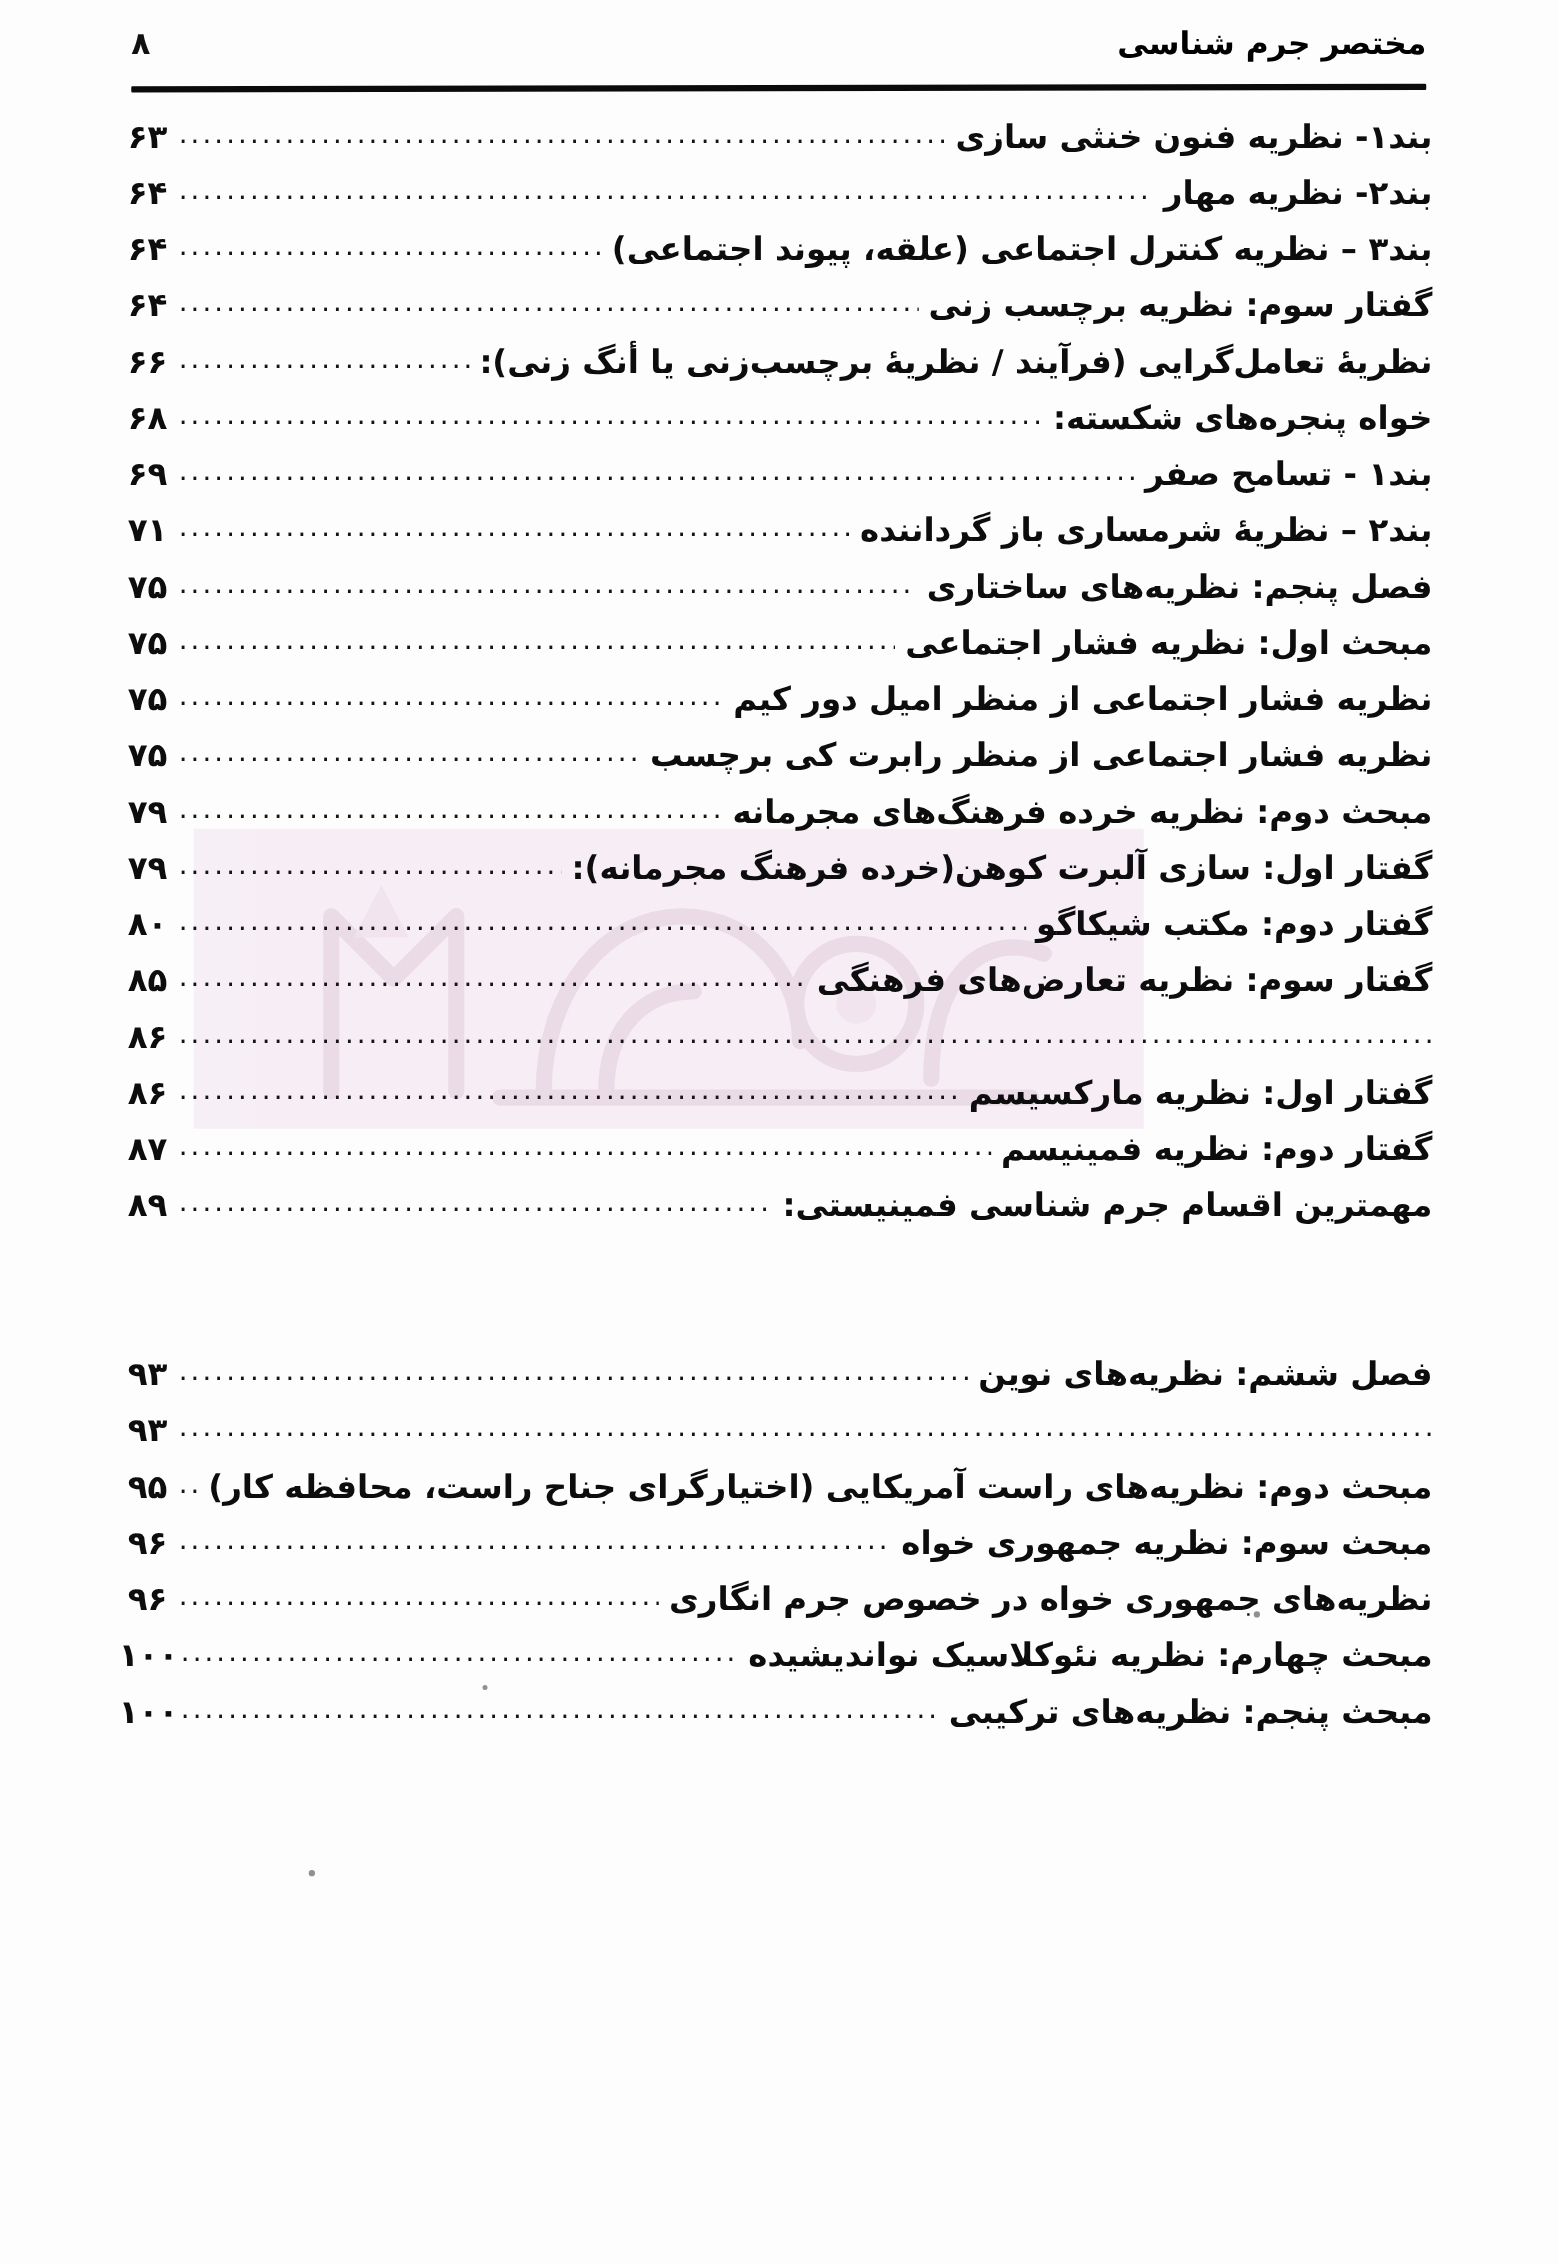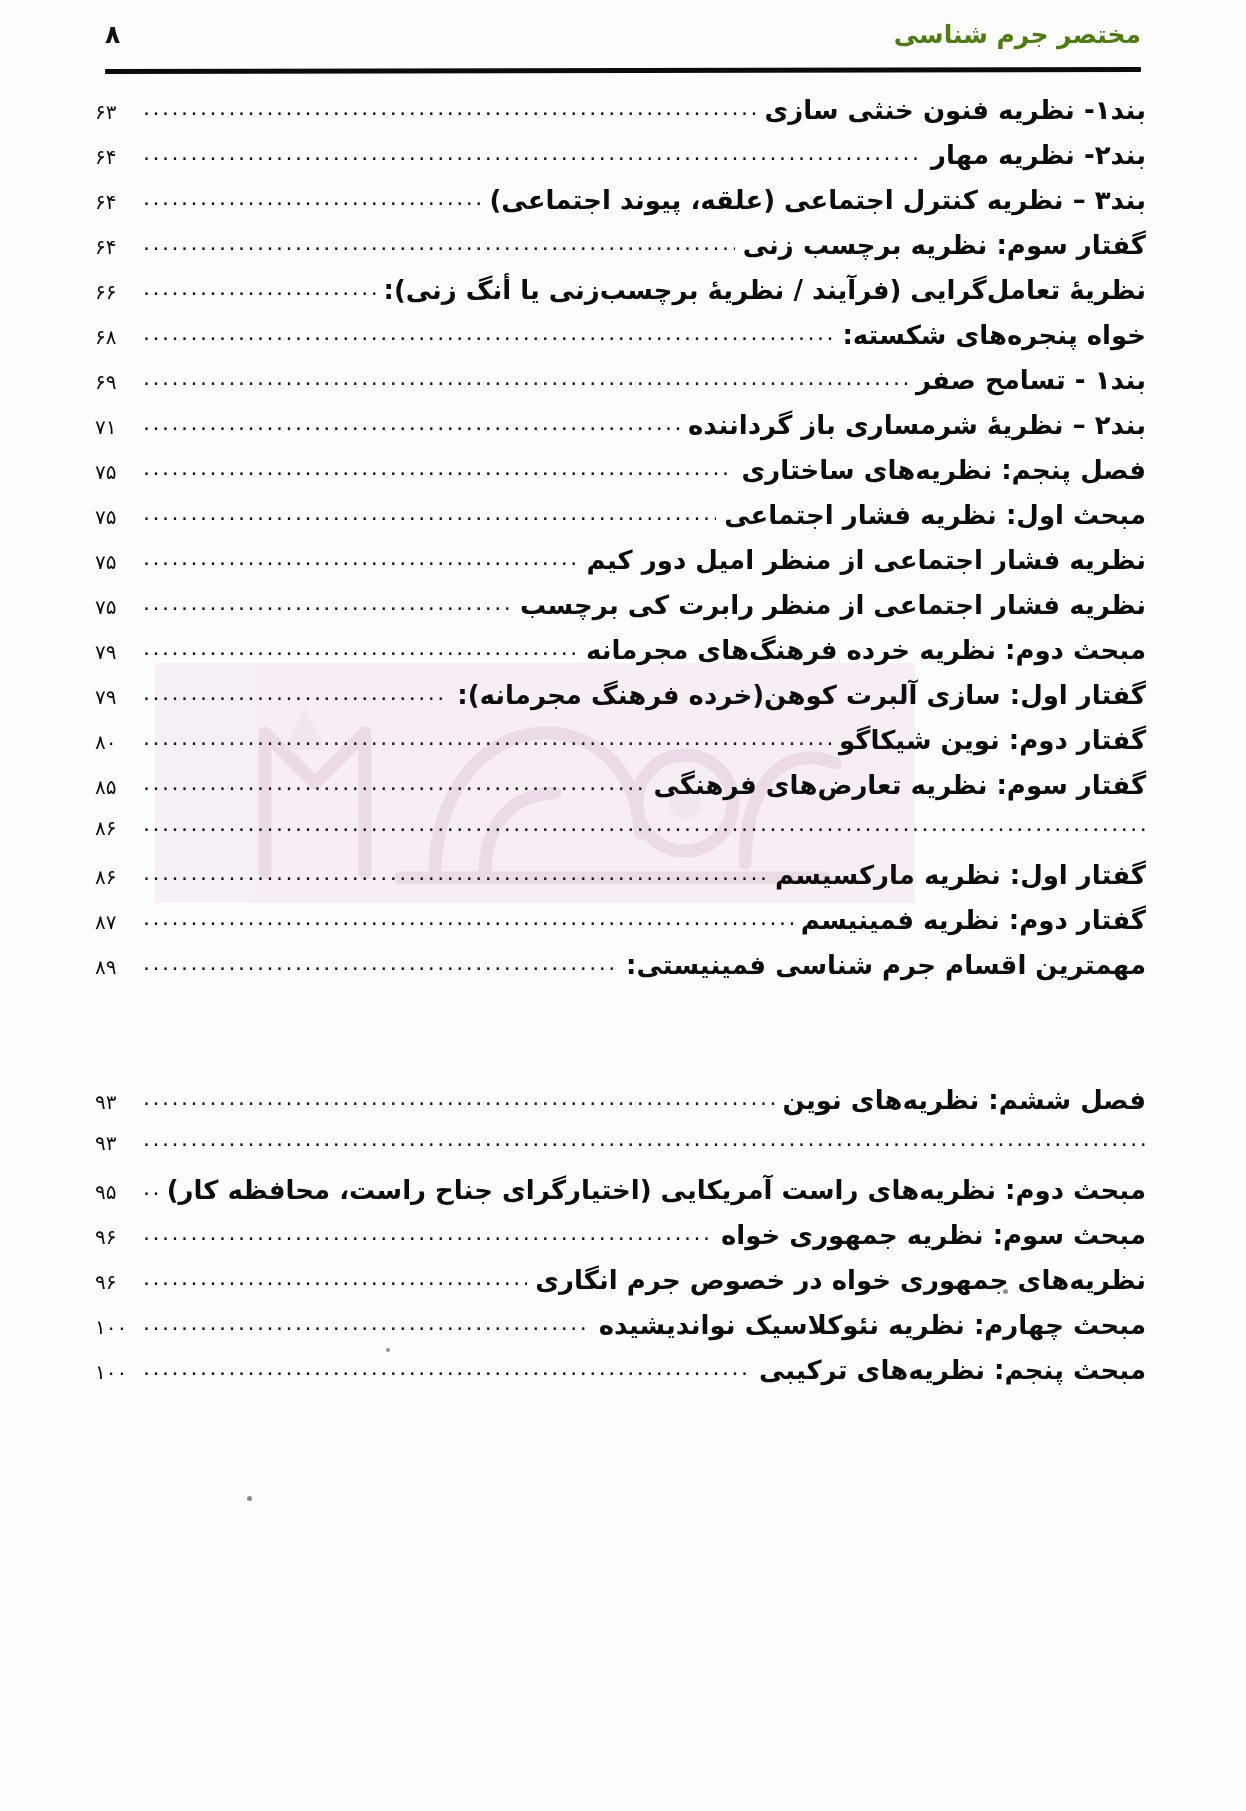--- a/index.html
+++ b/index.html
@@ -28,21 +28,21 @@
     left: 105px;
     right: 105px;
     height: 56px;
   }
   .header-title {
     position: absolute;
     right: 0;
     top: 6px;
     font-size: 25px;
     font-weight: bold;
-    color: #4d7c0f;
+    color: #000000;
     letter-spacing: 0px;
     white-space: nowrap;
   }
   .header-pageno {
     position: absolute;
     left: 0;
     top: 6px;
     font-size: 25px;
     font-weight: bold;
     color: #111;
@@ -114,23 +114,24 @@
     font-size: 22px;
     letter-spacing: 2.5px;
     color: #141414;
     direction: ltr;
     text-align: left;
   }
   .toc-page {
     flex: 0 0 auto;
     padding-right: 2px;
     min-width: 46px;
-    text-align: left;
+    text-align: center;
     direction: rtl;
-    font-size: 20px;
+    font-size: 26px;
+    font-weight: bold;
   }
 
   
   .ind-0 { margin-right: 0px; }
 
   
   .speck {
     position: absolute;
     background: #6b6b6b;
     border-radius: 50%;
@@ -231,21 +232,21 @@
         <span class="toc-label">مبحث دوم: نظریه خرده فرهنگ‌های مجرمانه</span>
         <span class="toc-dots">...........................................................................................................................................................................</span>
         <span class="toc-page">۷۹</span>
       </div>
       <div class="toc-row ind-0">
         <span class="toc-label">گفتار اول: سازی آلبرت کوهن(خرده فرهنگ مجرمانه):</span>
         <span class="toc-dots">...........................................................................................................................................................................</span>
         <span class="toc-page">۷۹</span>
       </div>
       <div class="toc-row ind-0">
-        <span class="toc-label">گفتار دوم: نوین شیکاگو</span>
+        <span class="toc-label">گفتار دوم: مکتب شیکاگو</span>
         <span class="toc-dots">...........................................................................................................................................................................</span>
         <span class="toc-page">۸۰</span>
       </div>
       <div class="toc-row ind-0">
         <span class="toc-label">گفتار سوم: نظریه تعارض‌های فرهنگی</span>
         <span class="toc-dots">...........................................................................................................................................................................</span>
         <span class="toc-page">۸۵</span>
       </div>
       <div class="toc-row ind-0">
         <span class="toc-dots">...........................................................................................................................................................................</span>

